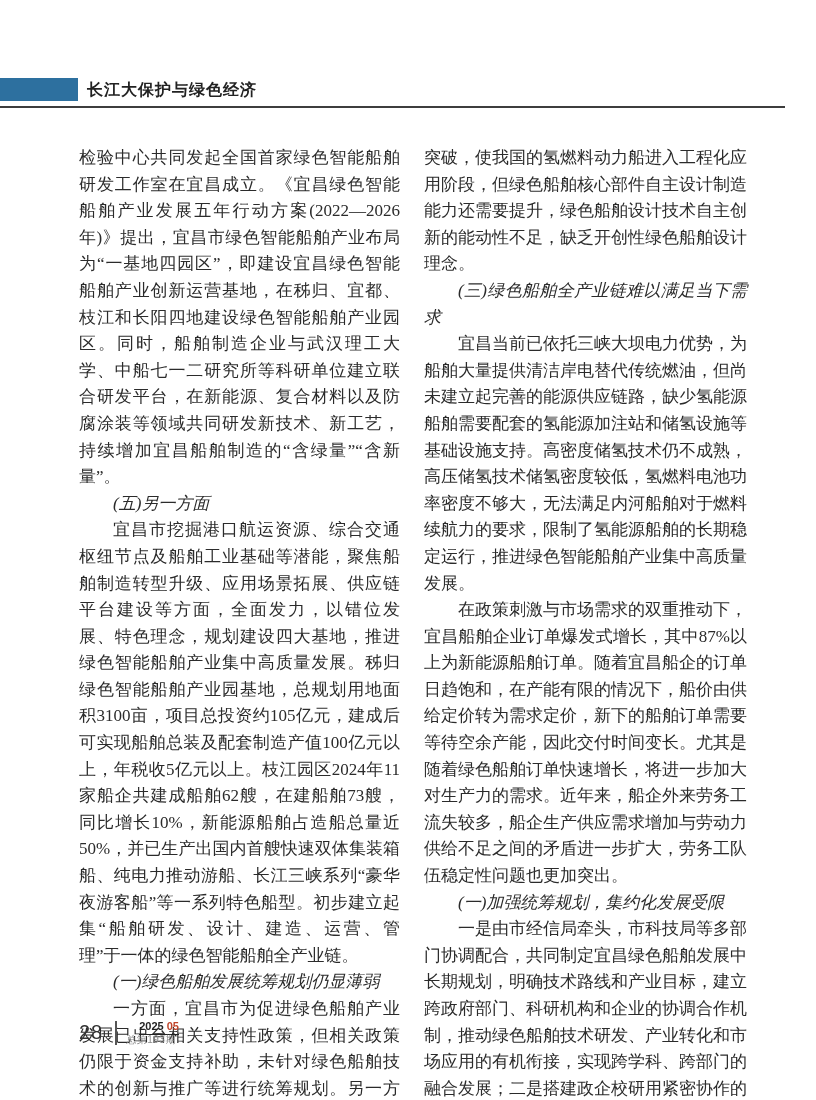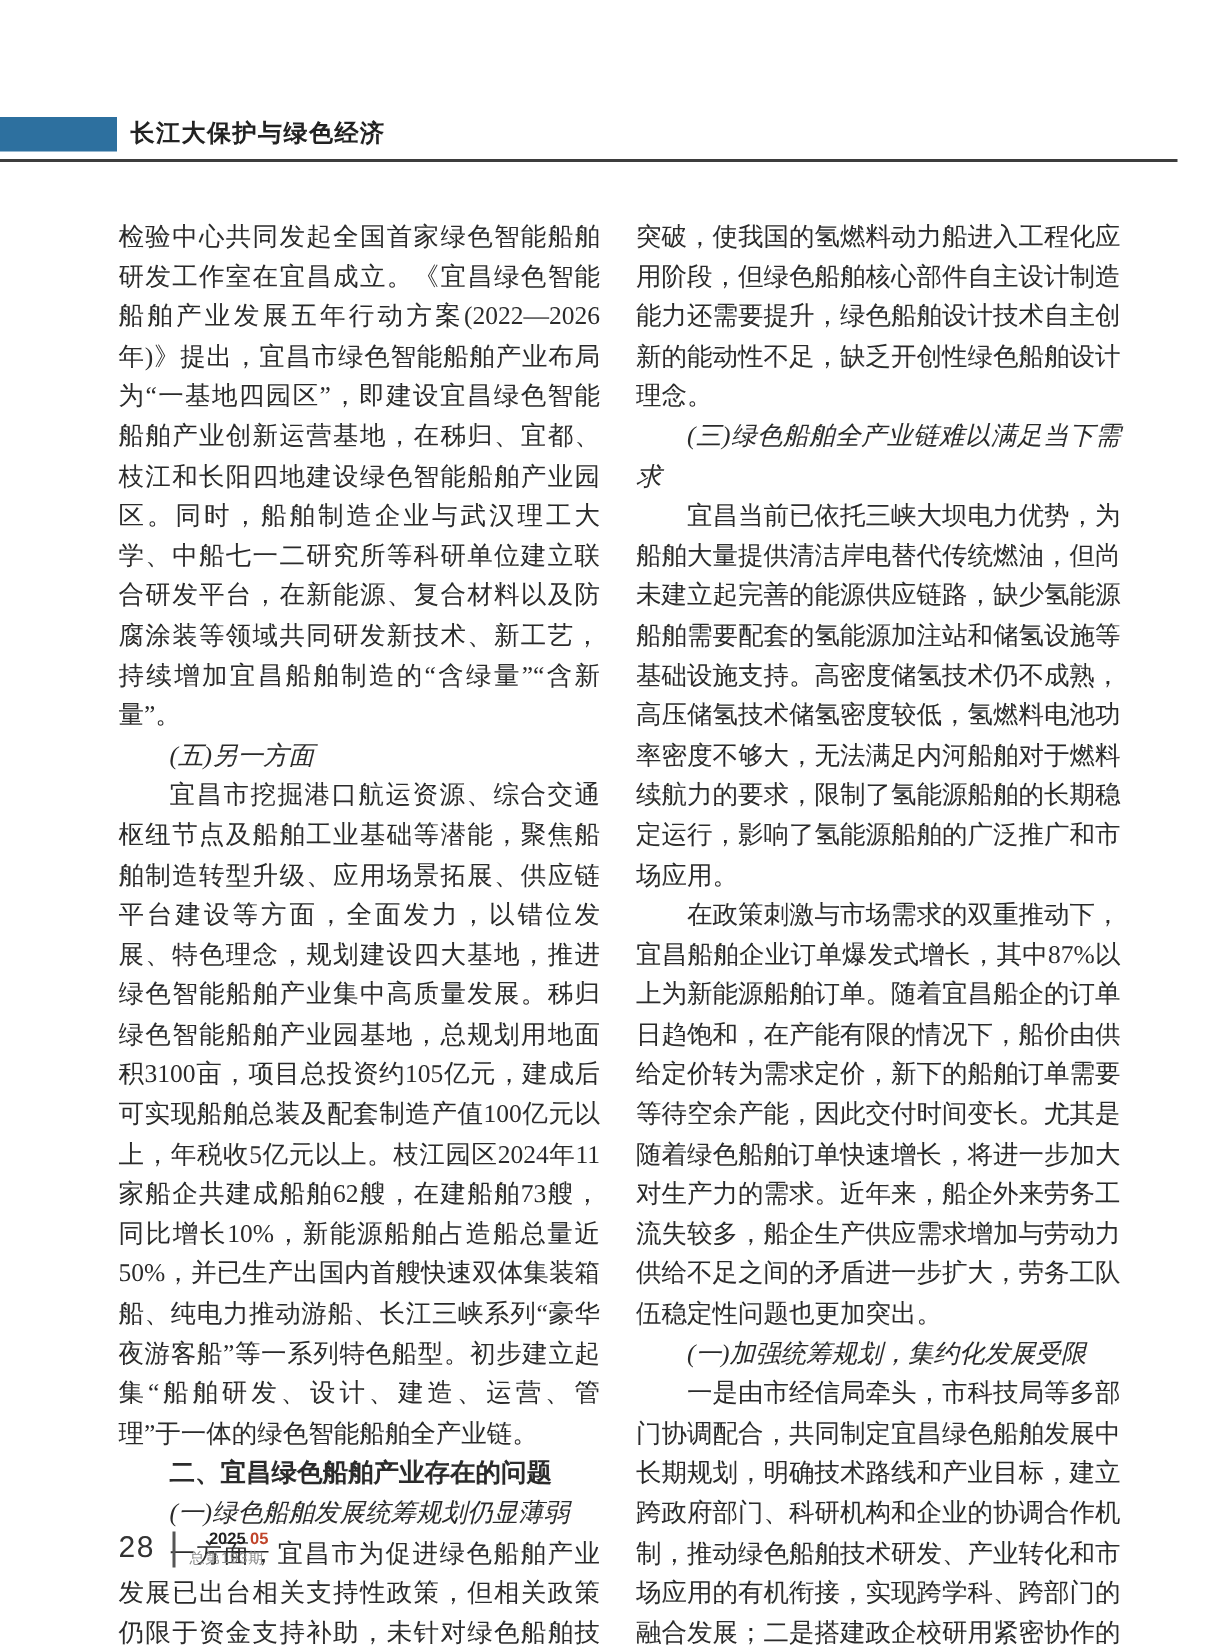--- a/index.html
+++ b/index.html
@@ -72,28 +72,27 @@
 <div class="page">
 
   <div class="accent-bar" style="background: rgb(45, 112, 159);"></div>
   <div class="header-title">长江大保护与绿色经济</div>
   <div class="header-rule"></div>
 
   <div class="column" id="left-column">
       <div class="block para-cont">检验中心共同发起全国首家绿色智能船舶研发工作室在宜昌成立。《宜昌绿色智能船舶产业发展五年行动方案(2022—2026年)》提出，宜昌市绿色智能船舶产业布局为“一基地四园区”，即建设宜昌绿色智能船舶产业创新运营基地，在秭归、宜都、枝江和长阳四地建设绿色智能船舶产业园区。同时，船舶制造企业与武汉理工大学、中船七一二研究所等科研单位建立联合研发平台，在新能源、复合材料以及防腐涂装等领域共同研发新技术、新工艺，持续增加宜昌船舶制造的“含绿量”“含新量”。</div>
       <div class="block subheading">(五)另一方面</div>
       <div class="block para">宜昌市挖掘港口航运资源、综合交通枢纽节点及船舶工业基础等潜能，聚焦船舶制造转型升级、应用场景拓展、供应链平台建设等方面，全面发力，以错位发展、特色理念，规划建设四大基地，推进绿色智能船舶产业集中高质量发展。秭归绿色智能船舶产业园基地，总规划用地面积3100亩，项目总投资约105亿元，建成后可实现船舶总装及配套制造产值100亿元以上，年税收5亿元以上。枝江园区2024年11家船企共建成船舶62艘，在建船舶73艘，同比增长10%，新能源船舶占造船总量近50%，并已生产出国内首艘快速双体集装箱船、纯电力推动游船、长江三峡系列“豪华夜游客船”等一系列特色船型。初步建立起集“船舶研发、设计、建造、运营、管理”于一体的绿色智能船舶全产业链。</div>
-      <div class="block heading">二、宜昌绿色船舶产业存在的问题</div>
       <div class="block subheading">(一)绿色船舶发展统筹规划仍显薄弱</div>
       <div class="block para">一方面，宜昌市为促进绿色船舶产业发展已出台相关支持性政策，但相关政策仍限于资金支持补助，未针对绿色船舶技术的创新与推广等进行统筹规划。另一方面，科研单位与企业之间“产学研用”融合发展作用发挥不明显，难以形成协同合作，使绿色船舶技术的高效、集约化发展受限，长此以往，必将阻碍宜昌向绿色船舶制造转型的进程。</div>
     </div>
   <div class="column" id="right-column">
       <div class="block para-cont">突破，使我国的氢燃料动力船进入工程化应用阶段，但绿色船舶核心部件自主设计制造能力还需要提升，绿色船舶设计技术自主创新的能动性不足，缺乏开创性绿色船舶设计理念。</div>
       <div class="block subheading">(三)绿色船舶全产业链难以满足当下需求</div>
-      <div class="block para">宜昌当前已依托三峡大坝电力优势，为船舶大量提供清洁岸电替代传统燃油，但尚未建立起完善的能源供应链路，缺少氢能源船舶需要配套的氢能源加注站和储氢设施等基础设施支持。高密度储氢技术仍不成熟，高压储氢技术储氢密度较低，氢燃料电池功率密度不够大，无法满足内河船舶对于燃料续航力的要求，限制了氢能源船舶的长期稳定运行，影响了氢能源船舶的广泛推广和市场应用。</div>
+      <div class="block para">宜昌当前已依托三峡大坝电力优势，为船舶大量提供清洁岸电替代传统燃油，但尚未建立起完善的能源供应链路，缺少氢能源船舶需要配套的氢能源加注站和储氢设施等基础设施支持。高密度储氢技术仍不成熟，高压储氢技术储氢密度较低，氢燃料电池功率密度不够大，无法满足内河船舶对于燃料续航力的要求，限制了氢能源船舶的长期稳定运行，推进绿色智能船舶产业集中高质量发展。</div>
       <div class="block para">在政策刺激与市场需求的双重推动下，宜昌船舶企业订单爆发式增长，其中87%以上为新能源船舶订单。随着宜昌船企的订单日趋饱和，在产能有限的情况下，船价由供给定价转为需求定价，新下的船舶订单需要等待空余产能，因此交付时间变长。尤其是随着绿色船舶订单快速增长，将进一步加大对生产力的需求。近年来，船企外来劳务工流失较多，船企生产供应需求增加与劳动力供给不足之间的矛盾进一步扩大，劳务工队伍稳定性问题也更加突出。</div>
       <div class="block subheading">(一)加强统筹规划，集约化发展受限</div>
       <div class="block para">一是由市经信局牵头，市科技局等多部门协调配合，共同制定宜昌绿色船舶发展中长期规划，明确技术路线和产业目标，建立跨政府部门、科研机构和企业的协调合作机制，推动绿色船舶技术研发、产业转化和市场应用的有机衔接，实现跨学科、跨部门的融合发展；二是搭建政企校研用紧密协作的创新平台，为科研机构和企业搭建开放共享的合作平台，鼓励项目联合申报、资源共享、成果转化等，促进科研成果快速转化为产业应用，实现产学研用的高效对接；三是建立健全科技成果转化和收益分享机制，为参与各方提供利益激励，使科研机构、企业和政府三方形成战略合作伙伴关系，避免重复建设和资源浪费。</div>
     </div>
 
   <div class="footer">
     <span class="page-number">28</span>
     <span class="footer-divider"></span>
     <span class="issue-box">
       <span class="issue-line1">

